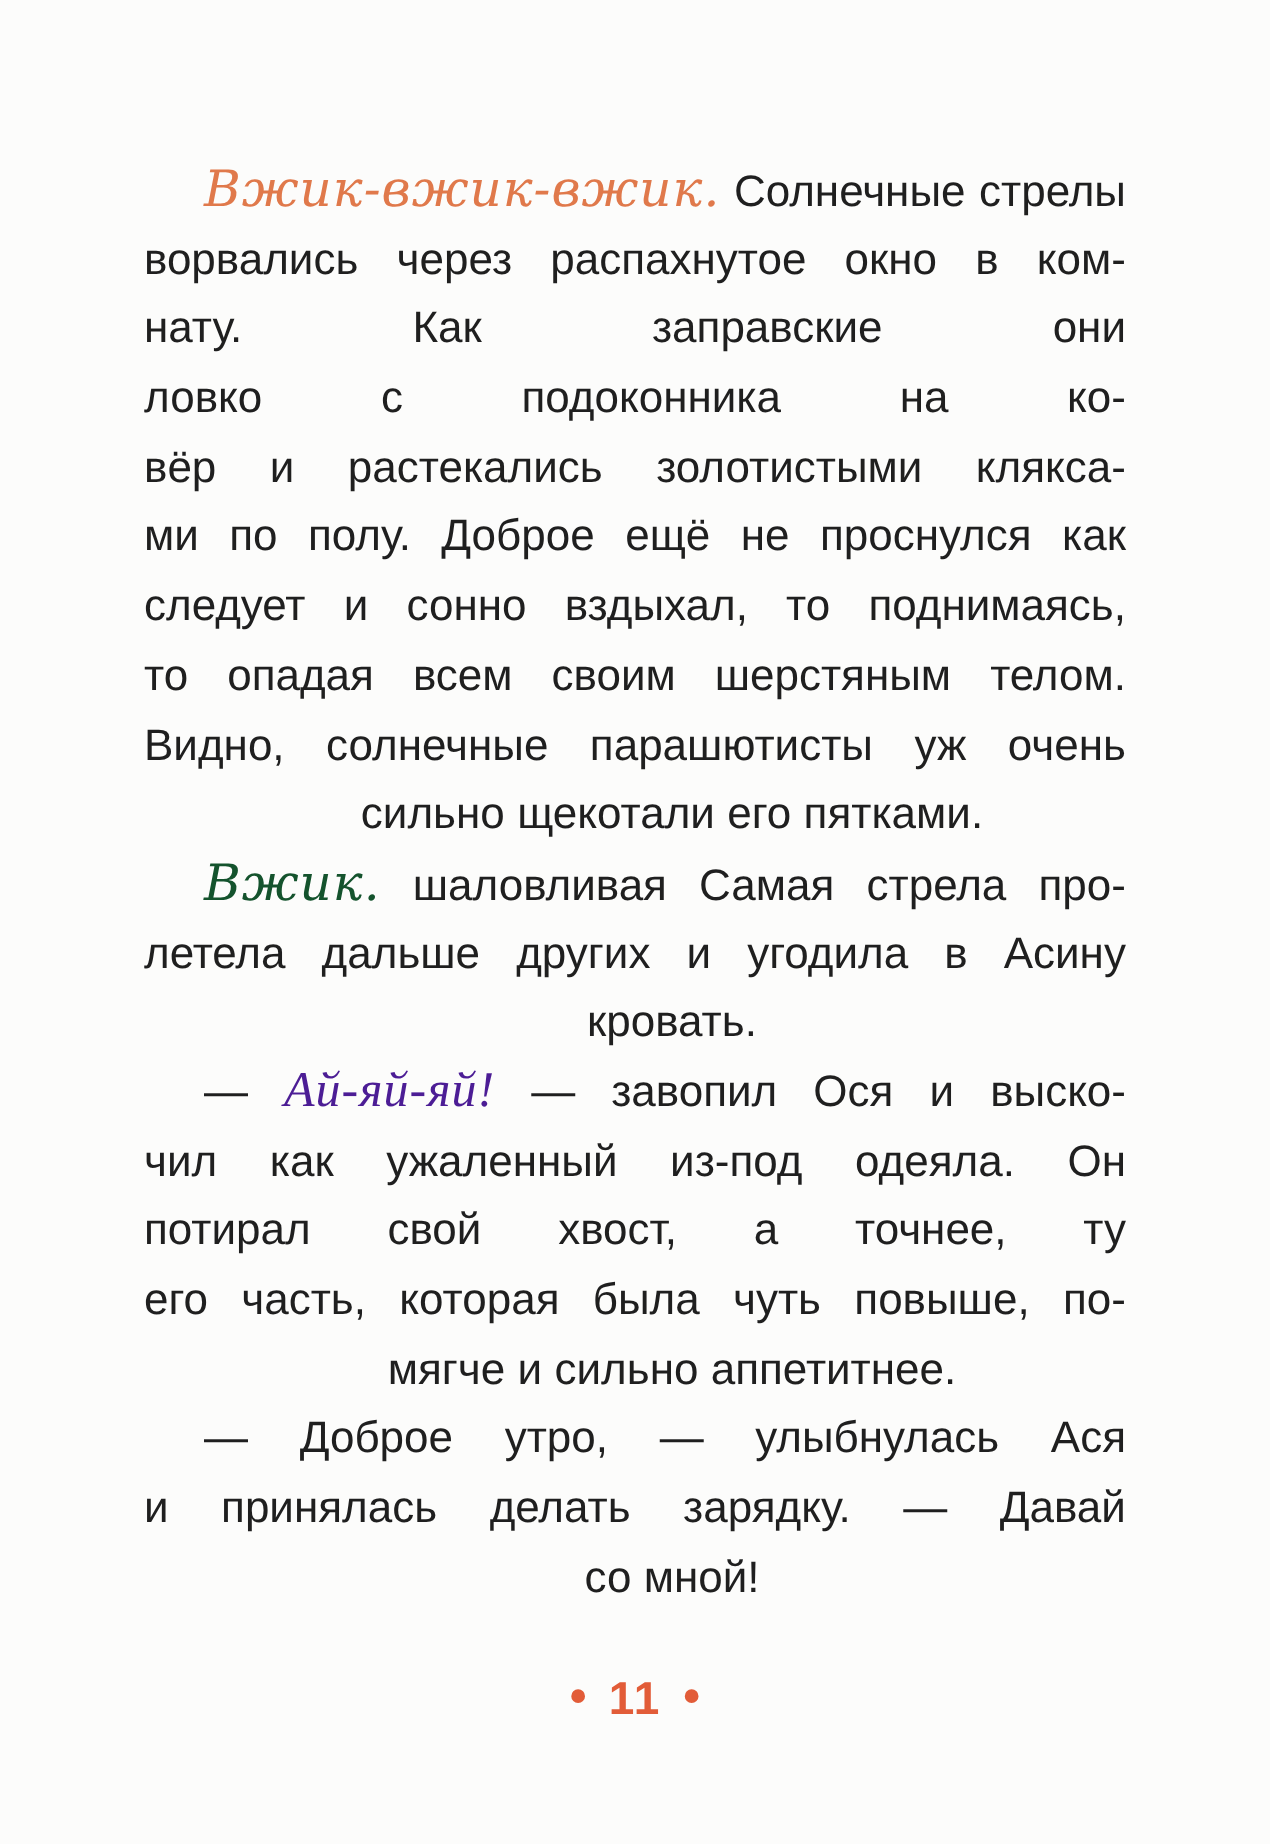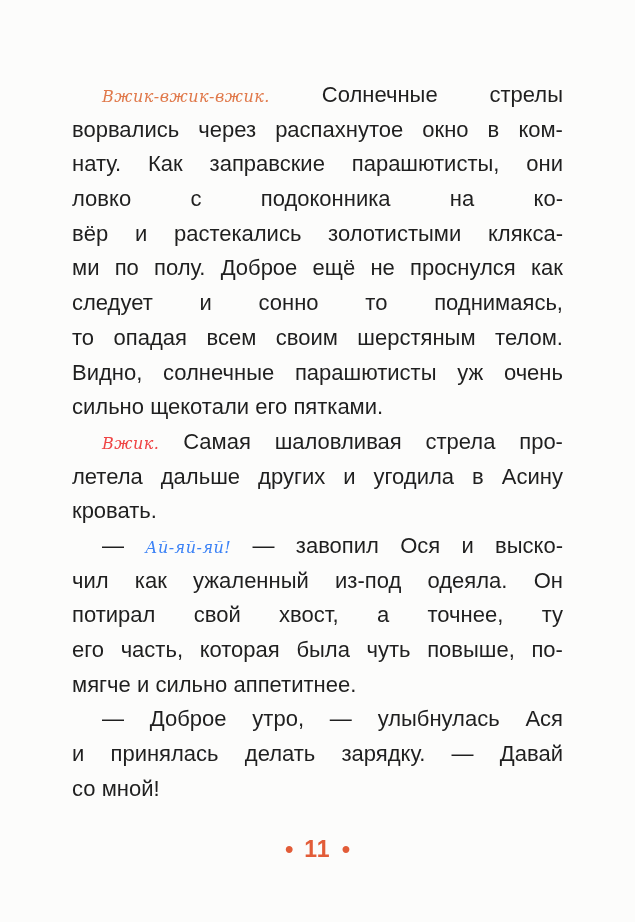--- a/index.html
+++ b/index.html
@@ -27,33 +27,34 @@
     display: flex;
     align-items: baseline;
     height: 34.7px;
     line-height: 34.7px;
     white-space: nowrap;
   }
   .line.justify {
     justify-content: space-between;
   }
   .line.plain {
-    justify-content: flex-start;
+    justify-content: center;
     column-gap: 0.28em;
+    margin-left: 37px;
   }
   .line.indent {
     padding-left: 30px;
   }
   .word {
     display: inline-block;
   }
   .word.accent {
     font-family: "DejaVu Serif", serif;
     font-style: italic;
-    font-size: 16px;
+    font-size: 25px;
     letter-spacing: 0.5px;
   }
   .footer {
     position: absolute;
     left: 0;
     top: 836px;
     width: 635px;
     display: flex;
     justify-content: center;
     align-items: center;
@@ -86,21 +87,20 @@
         <span class="word">через</span>
         <span class="word">распахнутое</span>
         <span class="word">окно</span>
         <span class="word">в</span>
         <span class="word">ком-</span>
       </div>
       <div class="line justify">
         <span class="word">нату.</span>
         <span class="word">Как</span>
         <span class="word">заправские</span>
-        <span class="word">парашютисты,</span>
         <span class="word">они</span>
       </div>
       <div class="line justify">
         <span class="word">ловко</span>
         <span class="word">с</span>
         <span class="word">подоконника</span>
         <span class="word">на</span>
         <span class="word">ко-</span>
       </div>
       <div class="line justify">
@@ -117,20 +117,21 @@
         <span class="word">Доброе</span>
         <span class="word">ещё</span>
         <span class="word">не</span>
         <span class="word">проснулся</span>
         <span class="word">как</span>
       </div>
       <div class="line justify">
         <span class="word">следует</span>
         <span class="word">и</span>
         <span class="word">сонно</span>
+        <span class="word">вздыхал,</span>
         <span class="word">то</span>
         <span class="word">поднимаясь,</span>
       </div>
       <div class="line justify">
         <span class="word">то</span>
         <span class="word">опадая</span>
         <span class="word">всем</span>
         <span class="word">своим</span>
         <span class="word">шерстяным</span>
         <span class="word">телом.</span>
@@ -142,41 +143,41 @@
         <span class="word">уж</span>
         <span class="word">очень</span>
       </div>
       <div class="line plain">
         <span class="word">сильно</span>
         <span class="word">щекотали</span>
         <span class="word">его</span>
         <span class="word">пятками.</span>
       </div>
       <div class="line justify indent">
-        <span class="word accent" style="color: #ef4444;">Вжик.</span>
+        <span class="word accent" style="color: #14532d;">Вжик.</span>
+        <span class="word">шаловливая</span>
         <span class="word">Самая</span>
-        <span class="word">шаловливая</span>
         <span class="word">стрела</span>
         <span class="word">про-</span>
       </div>
       <div class="line justify">
         <span class="word">летела</span>
         <span class="word">дальше</span>
         <span class="word">других</span>
         <span class="word">и</span>
         <span class="word">угодила</span>
         <span class="word">в</span>
         <span class="word">Асину</span>
       </div>
       <div class="line plain">
         <span class="word">кровать.</span>
       </div>
       <div class="line justify indent">
         <span class="word">—</span>
-        <span class="word accent" style="color: #3b82f6;">Ай-яй-яй!</span>
+        <span class="word accent" style="color: #4c1d95; font-family: Liberation Serif, serif;">Ай-яй-яй!</span>
         <span class="word">—</span>
         <span class="word">завопил</span>
         <span class="word">Ося</span>
         <span class="word">и</span>
         <span class="word">выско-</span>
       </div>
       <div class="line justify">
         <span class="word">чил</span>
         <span class="word">как</span>
         <span class="word">ужаленный</span>

